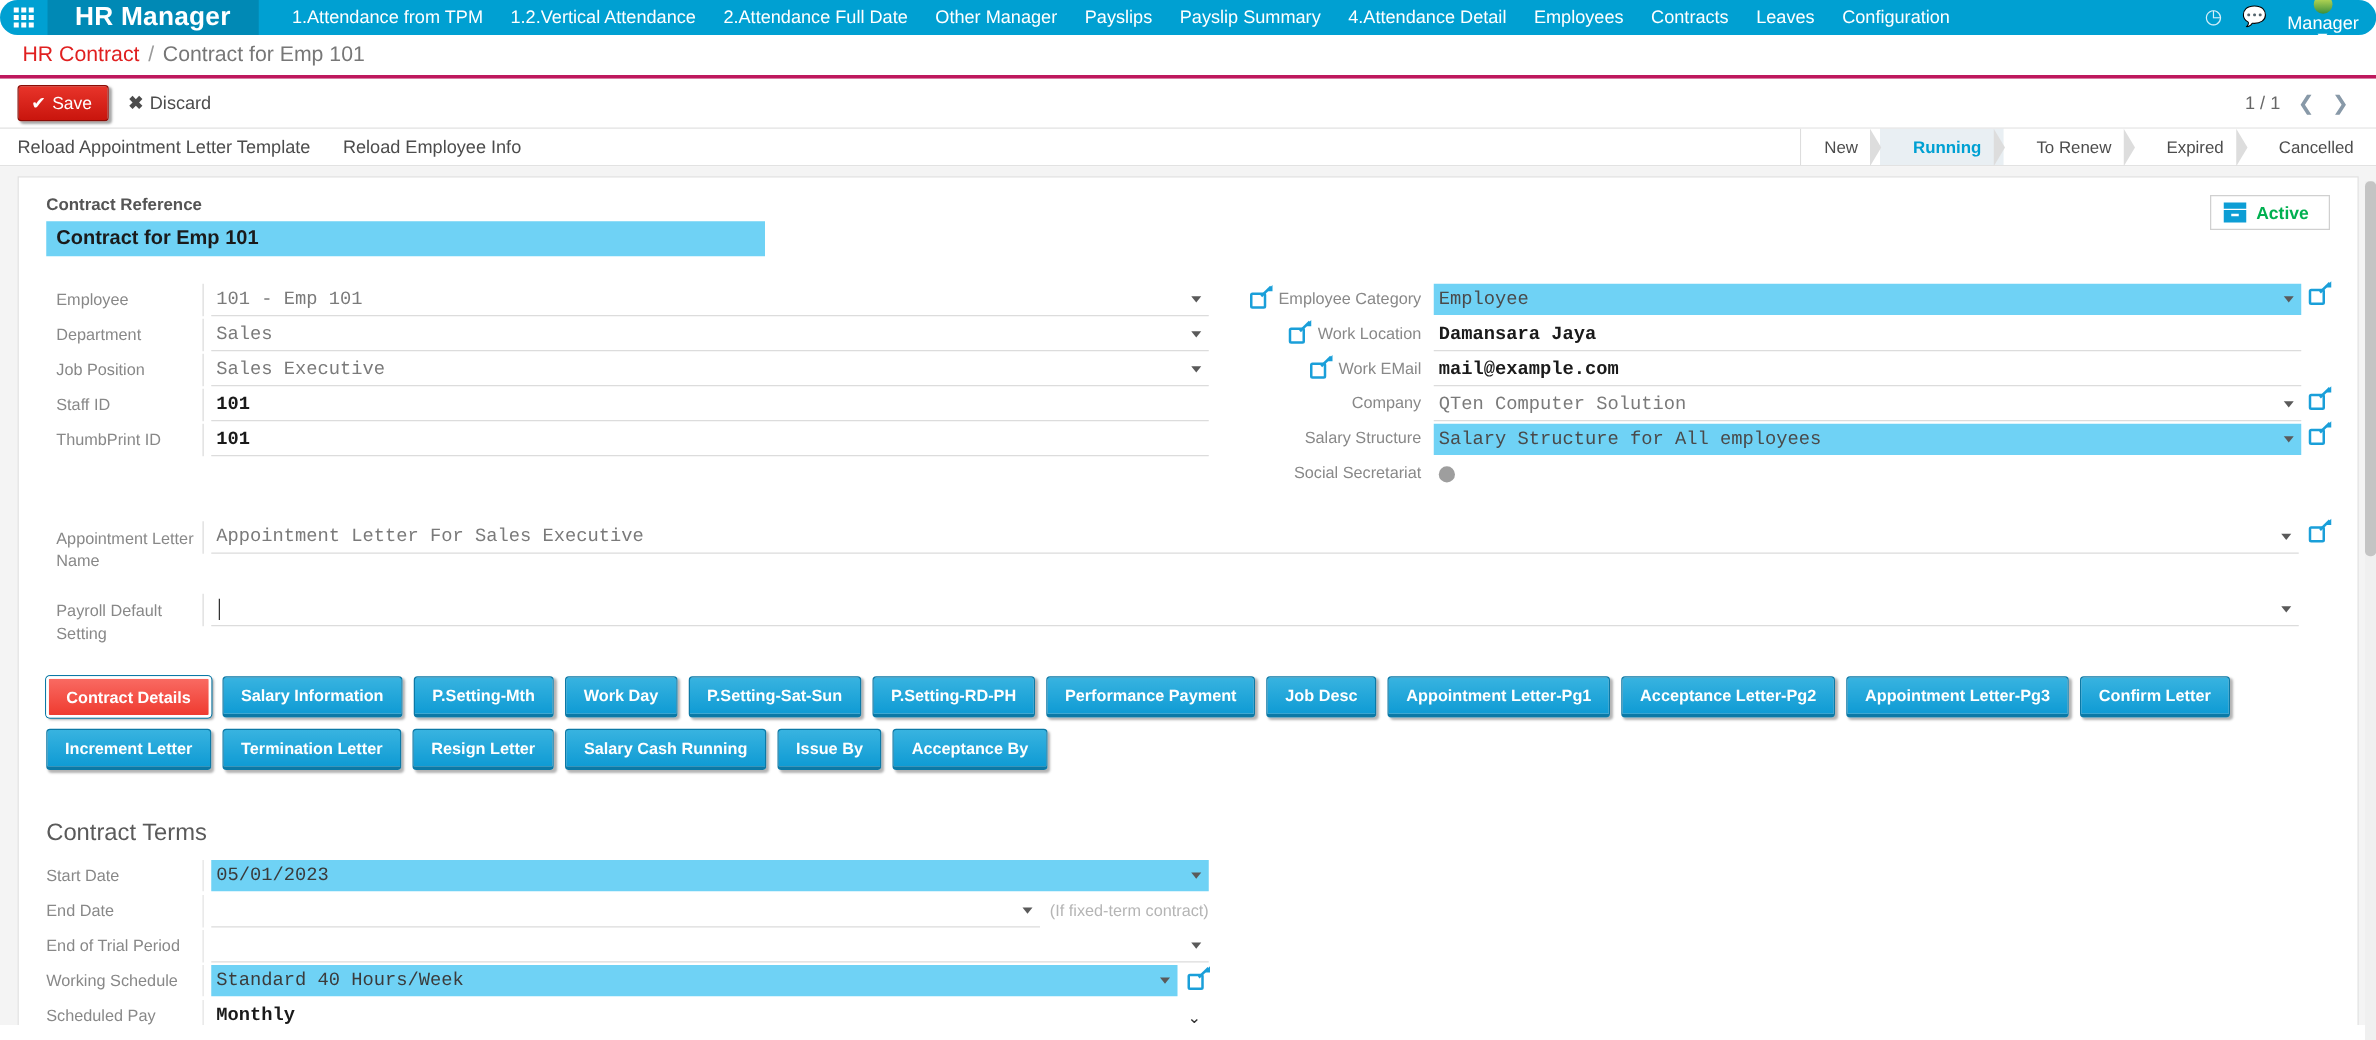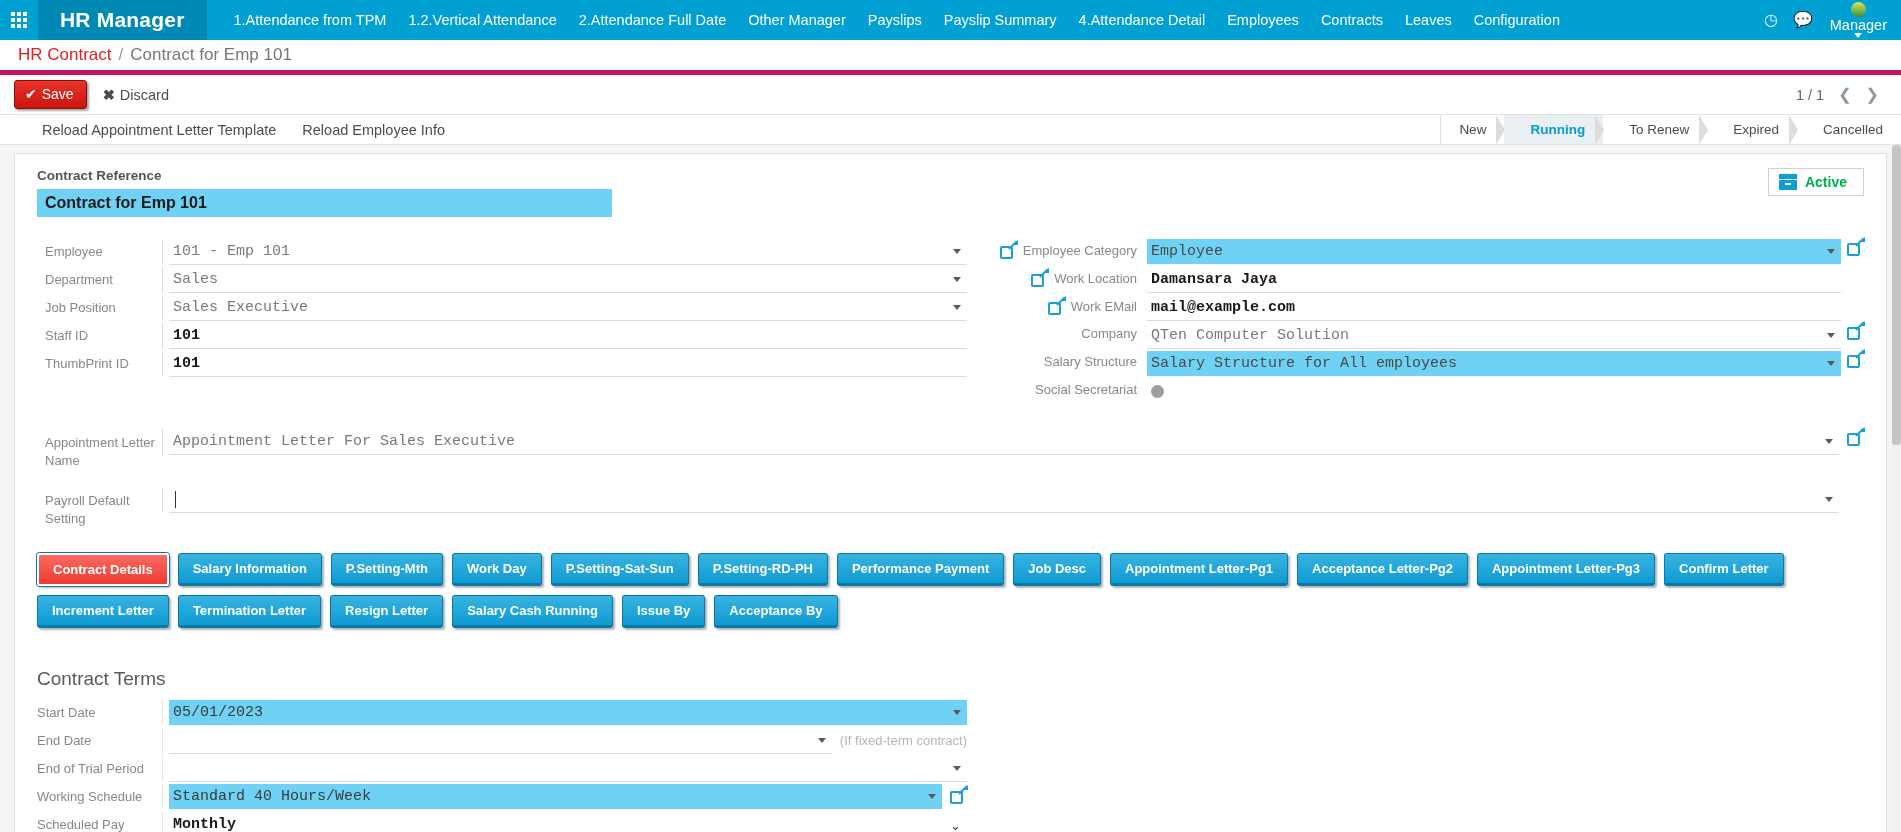--- a/index.html
+++ b/index.html
@@ -7,27 +7,28 @@
     width: 1901px; height: 832px;
     font-family: "Liberation Sans", sans-serif;
     font-size: 16px;
     background: #ffffff;
     color: #4c4c4c;
     overflow: hidden;
   }
 
   
   .navbar {
-    height: 40px;
+    height: 28px;
     background: #00a0d2;
     display: flex;
     align-items: stretch;
     color: #ffffff;
     position: relative;
     z-index: 50;
+    border-radius: 17px;
   }
   .apps-btn {
     width: 38px;
     display: flex; align-items: center; justify-content: center;
     cursor: pointer;
   }
   .grid-icon { display: grid; grid-template-columns: repeat(3, 4px); grid-gap: 2px; }
   .grid-icon i { width: 4px; height: 4px; background: #ffffff; display: block; }
   .brand {
     background: #0089b5;
@@ -66,21 +67,21 @@
     border-right: 4px solid transparent;
     border-top: 5px solid #ffffff;
   }
 
   
   .breadcrumb-bar {
     height: 35px;
     display: flex; align-items: center;
     padding: 0 18px;
     background: #ffffff;
-    border-bottom: 5px solid #be185d;
+    border-bottom: 3px solid #be185d;
     font-size: 17px;
   }
   .bc-root { color: #e02020; text-decoration: none; cursor: pointer; }
   .bc-sep { color: #9a9a9a; margin: 0 7px; }
   .bc-current { color: #777777; }
 
   
   .control-panel {
     height: 40px;
     display: flex; align-items: center;
@@ -121,21 +122,21 @@
   .pager-arrow { color: #8899a8; cursor: pointer; font-size: 16px; }
 
   
   .statusbar-row {
     height: 30px;
     display: flex; align-items: stretch;
     background: #ffffff;
     border-bottom: 1px solid #e2e2e2;
     font-size: 14px;
   }
-  .action-buttons { display: flex; padding-left: 14px; gap: 26px; margin-left: 28px; }
+  .action-buttons { display: flex; padding-left: 14px; gap: 26px; }
   .action-buttons button {
     background: none; border: none;
     color: #4c4c4c;
     font-size: 14.5px;
     cursor: pointer;
     padding: 0;
     font-family: "Liberation Sans", sans-serif;
   }
   .statusbar {
     margin-left: auto;

